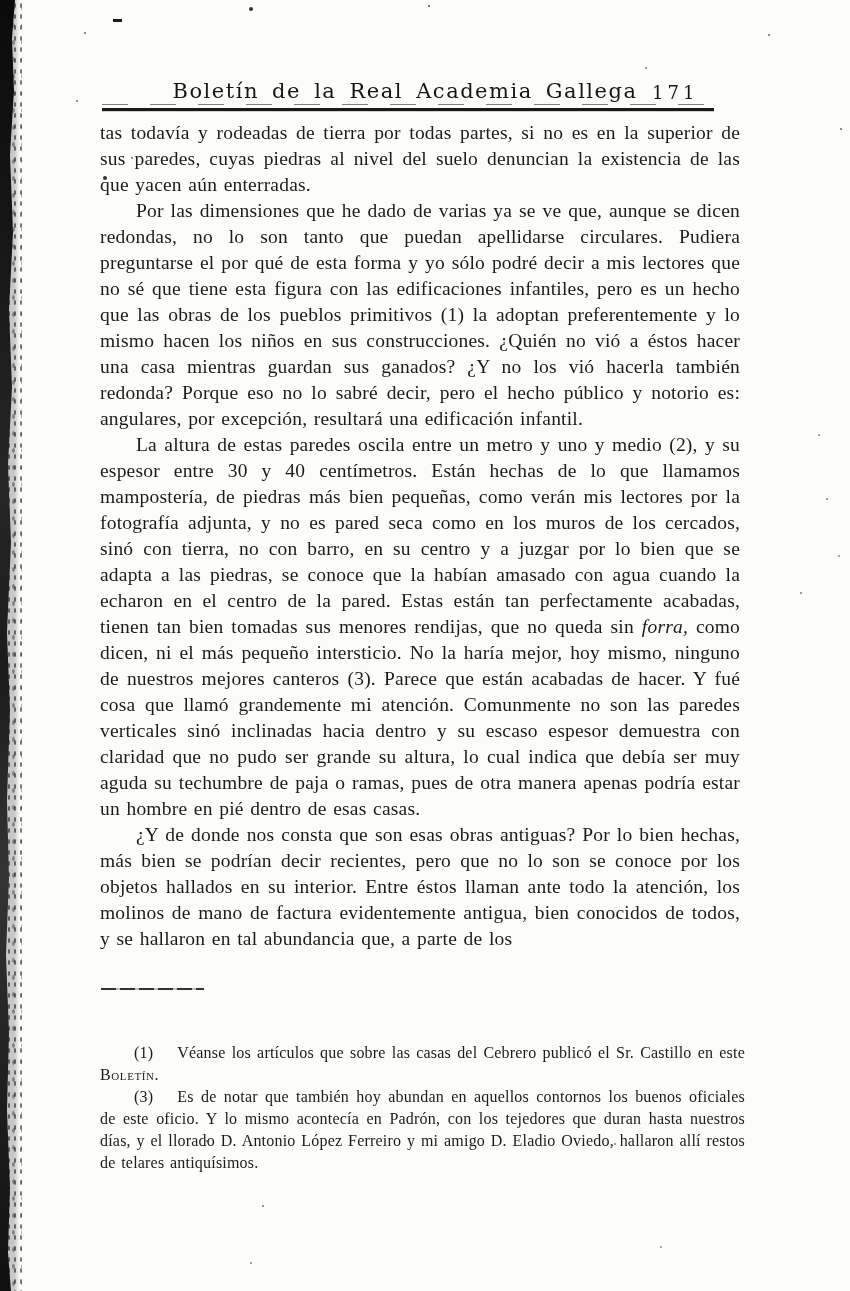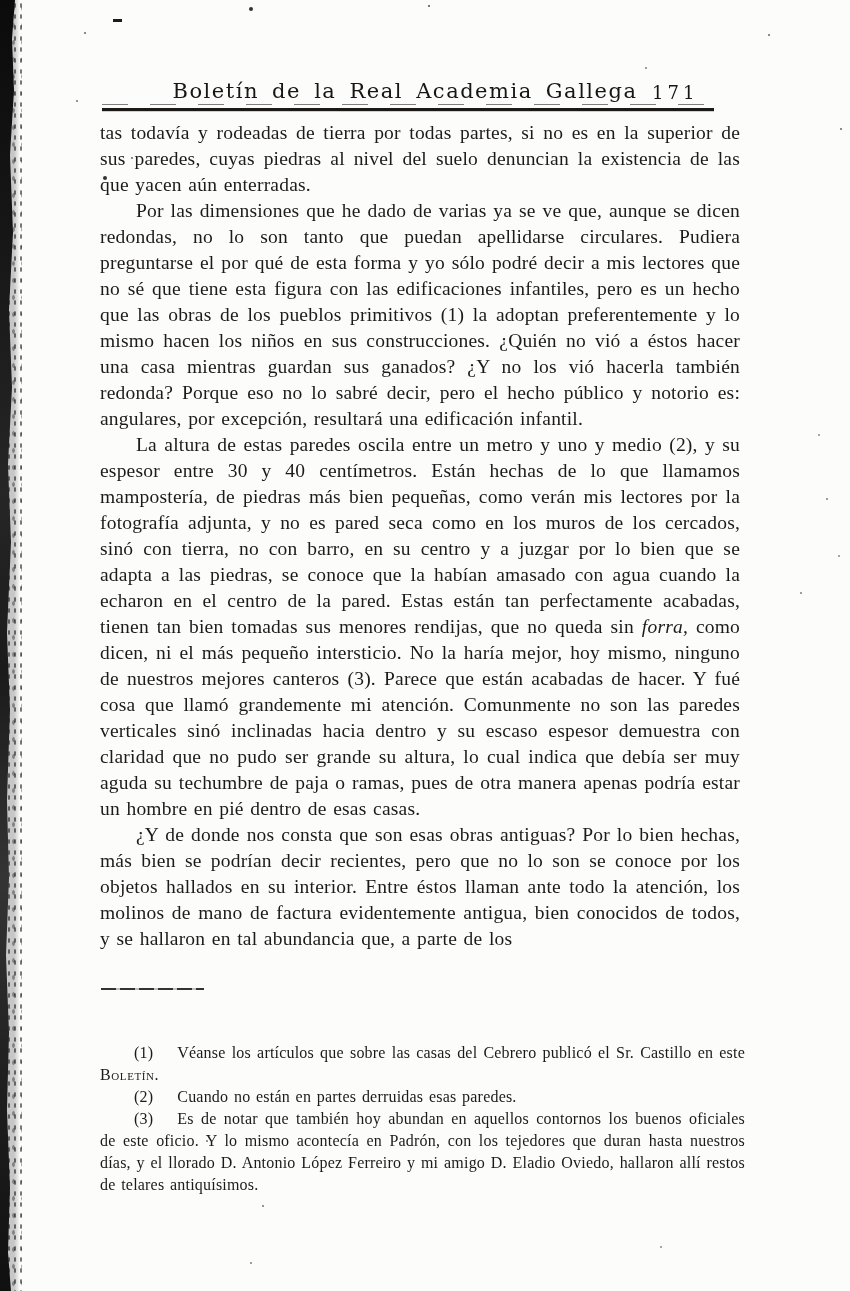--- a/index.html
+++ b/index.html
@@ -129,17 +129,16 @@
     <p class="noindent">tas todavía y rodeadas de tierra por todas partes, si no es en la superior de sus paredes, cuyas piedras al nivel del suelo denuncian la existencia de las que yacen aún enterradas.</p>
     <p>Por las dimensiones que he dado de varias ya se ve que, aunque se dicen redondas, no lo son tanto que puedan apellidarse circulares. Pudiera preguntarse el por qué de esta forma y yo sólo podré decir a mis lectores que no sé que tiene esta figura con las edificaciones infantiles, pero es un hecho que las obras de los pueblos primitivos (1) la adoptan preferentemente y lo mismo hacen los niños en sus construcciones. ¿Quién no vió a éstos hacer una casa mientras guardan sus ganados? ¿Y no los vió hacerla también redonda? Porque eso no lo sabré decir, pero el hecho público y notorio es: angulares, por excepción, resultará una edificación infantil.</p>
     <p><span>La altura de estas paredes oscila entre un metro y uno y medio (2), y su espesor entre 30 y 40 centímetros. Están hechas de lo que llamamos mampostería, de piedras más bien pequeñas, como verán mis lectores por la fotografía adjunta, y no es pared seca como en los muros de los cercados, sinó con tierra, no con barro, en su centro y a juzgar por lo bien que se adapta a las piedras, se conoce que la habían amasado con agua cuando la echaron en el centro de la pared. Estas están tan perfectamente acabadas, tienen tan bien tomadas sus menores rendijas, que no queda sin </span><em>forra,</em><span> como dicen, ni el más pequeño intersticio. No la haría mejor, hoy mismo, ninguno de nuestros mejores canteros (3). Parece que están acabadas de hacer. Y fué cosa que llamó grandemente mi atención. Comunmente no son las paredes verticales sinó inclinadas hacia dentro y su escaso espesor demuestra con claridad que no pudo ser grande su altura, lo cual indica que debía ser muy aguda su techumbre de paja o ramas, pues de otra manera apenas podría estar un hombre en pié dentro de esas casas.</span></p>
     <p>¿Y de donde nos consta que son esas obras antiguas? Por lo bien hechas, más bien se podrían decir recientes, pero que no lo son se conoce por los objetos hallados en su interior. Entre éstos llaman ante todo la atención, los molinos de mano de factura evidentemente antigua, bien conocidos de todos, y se hallaron en tal abundancia que, a parte de los</p>
   </main>
 
   <div class="fnsep"></div>
 
   <section class="footnotes">
     <p><span class="marker">(1)</span><span>Véanse los artículos que sobre las casas del Cebrero publicó el Sr. Castillo en este </span><span class="sc">Boletín</span><span>.</span></p>
-    <p><span class="marker">(2)</span><span>Cuando no están en partes derruidas esas paredes.</span></p>
     <p><span class="marker">(3)</span><span>Es de notar que también hoy abundan en aquellos contornos los buenos oficiales de este oficio. Y lo mismo acontecía en Padrón, con los tejedores que duran hasta nuestros días, y el llorado D. Antonio López Ferreiro y mi amigo D. Eladio Oviedo, hallaron allí restos de telares antiquísimos.</span></p>
   </section>
 
 </div>
 
 </body></html>

